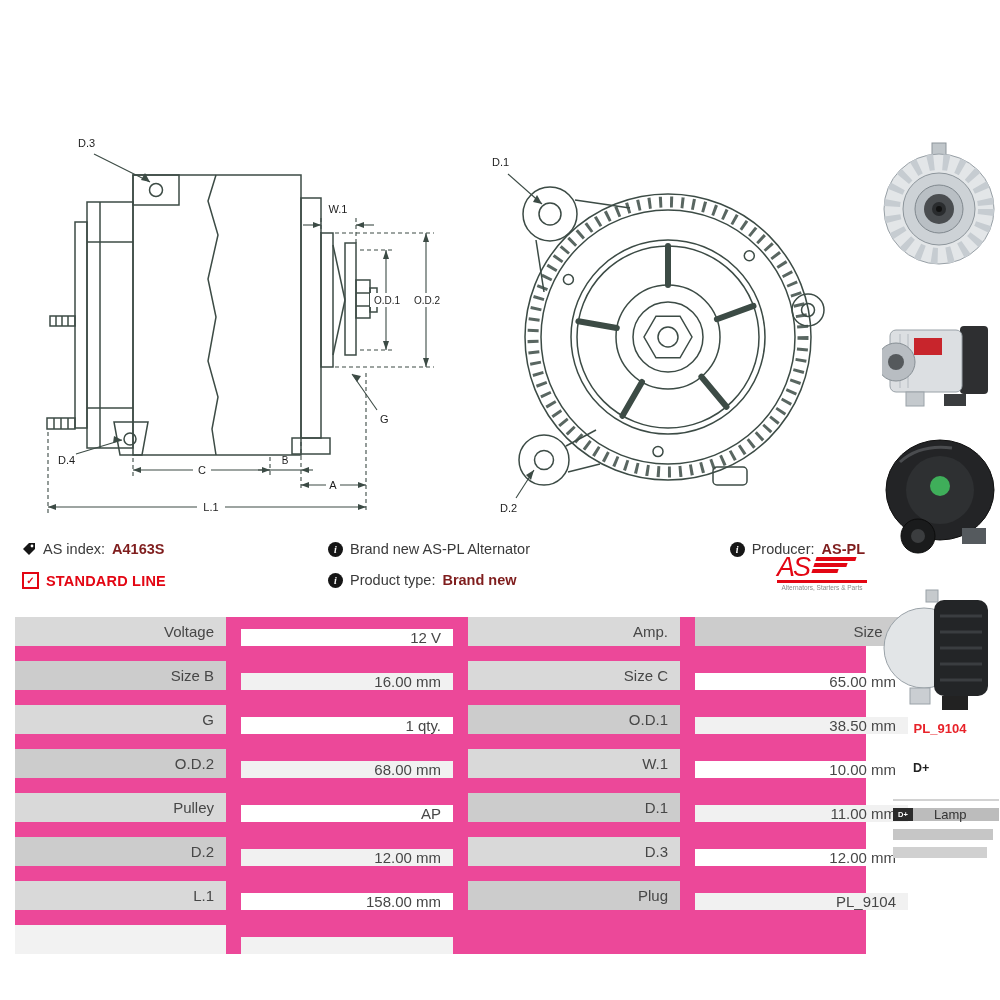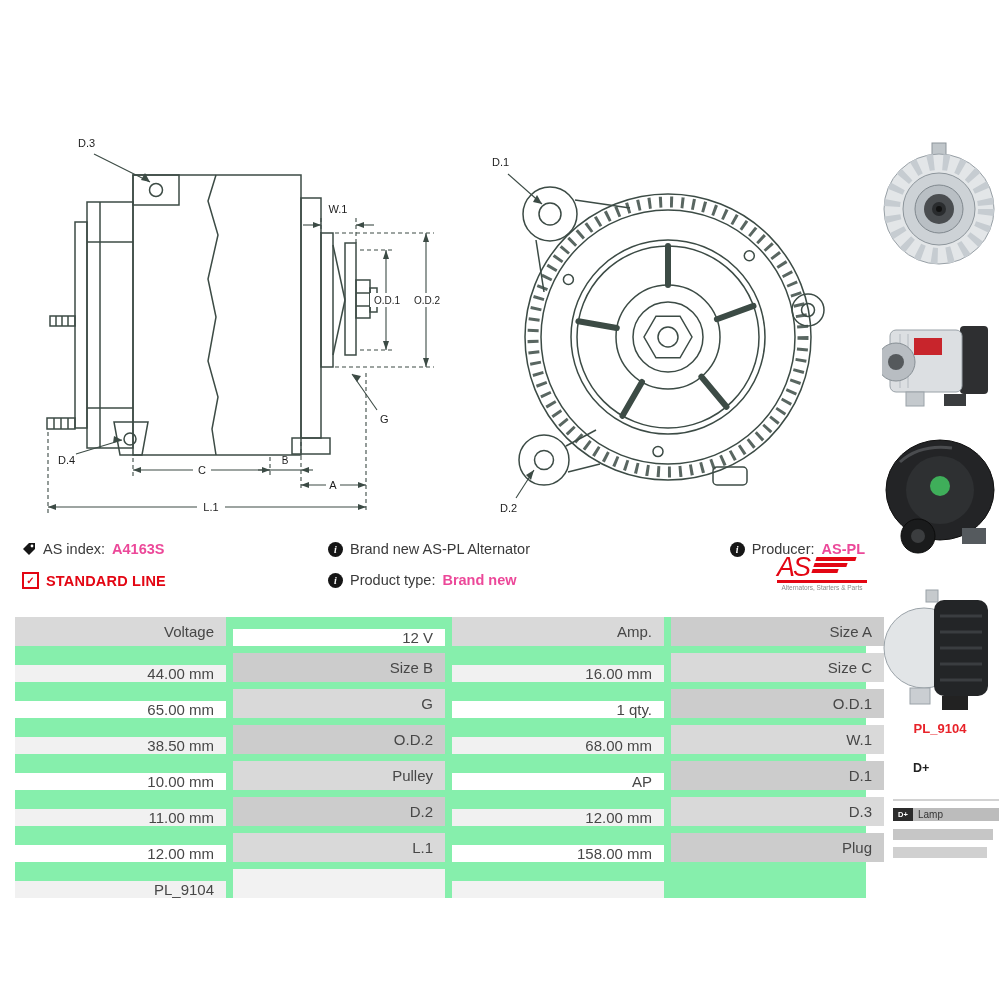--- a/index.html
+++ b/index.html
@@ -2,61 +2,61 @@
 <html><head>
 <meta charset="utf-8">
 <style>
   html,body{margin:0;padding:0;}
   body{width:1000px;height:1000px;position:relative;background:#ffffff;
        font-family:"Liberation Sans", sans-serif;color:#333;overflow:hidden;}
   .abs{position:absolute;}
 
   
   .info-line{position:absolute;display:flex;align-items:center;gap:7px;font-size:14.5px;color:#3a3a3a;white-space:nowrap;}
-  .info-line b{color:#ec4899;}
+  .info-line b{color:#7f1d1d;}
   .red-bold{color:#e30613;font-weight:bold;letter-spacing:.2px;}
   .info-icon{width:15px;height:15px;border-radius:50%;background:#161616;color:#fff;
              display:inline-flex;align-items:center;justify-content:center;
              font:italic bold 10px "Liberation Serif", serif;flex:0 0 auto;}
   .check-icon{width:13px;height:13px;border:2px solid #e30613;display:inline-flex;align-items:center;
               justify-content:center;color:#e30613;font-weight:bold;font-size:10px;line-height:1;flex:0 0 auto;}
 
   
   .aspl-logo{position:absolute;right:133px;top:556px;width:90px;}
   .logo-row{display:flex;align-items:flex-start;gap:4px;}
   .logo-as{font-style:italic;font-weight:400;font-size:27px;line-height:23px;color:#e30613;letter-spacing:-2px;}
   .logo-flag{width:40px;height:22px;transform:skewX(-18deg);margin-top:1px;}
   .logo-flag div{background:#e30613;height:4px;margin-bottom:2px;}
   .lf1{width:40px;} .lf2{width:33px;} .lf3{width:26px;}
   .logo-rule{height:3px;background:#e30613;margin-top:1px;}
   .logo-tagline{font-size:6.5px;color:#8a8a8a;text-align:center;margin-top:1px;}
 
   
   .spec{position:absolute;left:15px;top:617px;width:851px;display:grid;
-        grid-template-columns:211px 212px 212px 213px;grid-auto-rows:29px;gap:7px;background:#86efac;}
+        grid-template-columns:211px 212px 212px 213px;grid-auto-rows:29px;gap:15px;background:#ec4899;}
   .cell{display:flex;align-items:center;justify-content:flex-end;padding-right:12px;
         font-size:15px;color:#474747;box-sizing:border-box;}
   .lbl{background:#d9d9d9;}
   .lbl.alt{background:#cccccc;}
   .val{background:#ffffff;margin-top:12px;}
   .val.alt{background:#f1f1f1;}
   .cell.empty{background:#f2f2f2;}
 
   
   .photo{position:absolute;}
   .plug-code{position:absolute;left:898px;top:721px;width:84px;text-align:center;
              color:#e8232a;font-weight:bold;font-size:13px;}
   .terminal{position:absolute;left:913px;top:761px;font-weight:bold;font-size:12.5px;color:#222;}
   .connector{position:absolute;left:893px;top:799px;width:106px;}
   .conn-topline{height:2px;background:#d2d2d2;margin-bottom:7px;}
   .conn-row1{display:flex;height:13px;margin-bottom:8px;}
   .conn-pin{background:#2b2b2b;color:#fff;font-size:7.5px;font-weight:bold;
             display:flex;align-items:center;justify-content:center;width:20px;}
-  .conn-label{background:#bcbcbc;color:#333;font-size:10px;display:flex;align-items:center;
-              padding-left:5px;flex:1;}
+  .conn-label{background:#bcbcbc;color:#333;font-size:13px;display:flex;align-items:center;
+              padding-left:21px;flex:1;}
   .conn-row2{height:11px;background:#c6c6c6;width:100px;margin-bottom:7px;}
   .conn-row3{height:11px;background:#d0d0d0;width:94px;}
 
   svg text{font-family:"Liberation Sans", sans-serif;}
 </style>
 </head>
 <body>
 
 <svg class="abs" style="left:30px;top:130px;" width="420" height="395" viewBox="0 0 420 395">
   <g stroke="#3c4b45" stroke-width="1.5" fill="none">
@@ -266,21 +266,20 @@
   <div class="logo-rule"></div>
   <div class="logo-tagline">Alternators, Starters &amp; Parts</div>
 </div>
 
 <div class="spec">
   <div class="cell lbl">Voltage</div>
   <div class="cell val">12 V</div>
   <div class="cell lbl">Amp.</div>
 
   <div class="cell lbl alt">Size A</div>
-  <div class="cell val alt">44.00 mm</div>
   <div class="cell lbl alt">Size B</div>
   <div class="cell val alt">16.00 mm</div>
 
   <div class="cell lbl">Size C</div>
   <div class="cell val">65.00 mm</div>
   <div class="cell lbl">G</div>
   <div class="cell val">1 qty.</div>
 
   <div class="cell lbl alt">O.D.1</div>
   <div class="cell val alt">38.50 mm</div>

